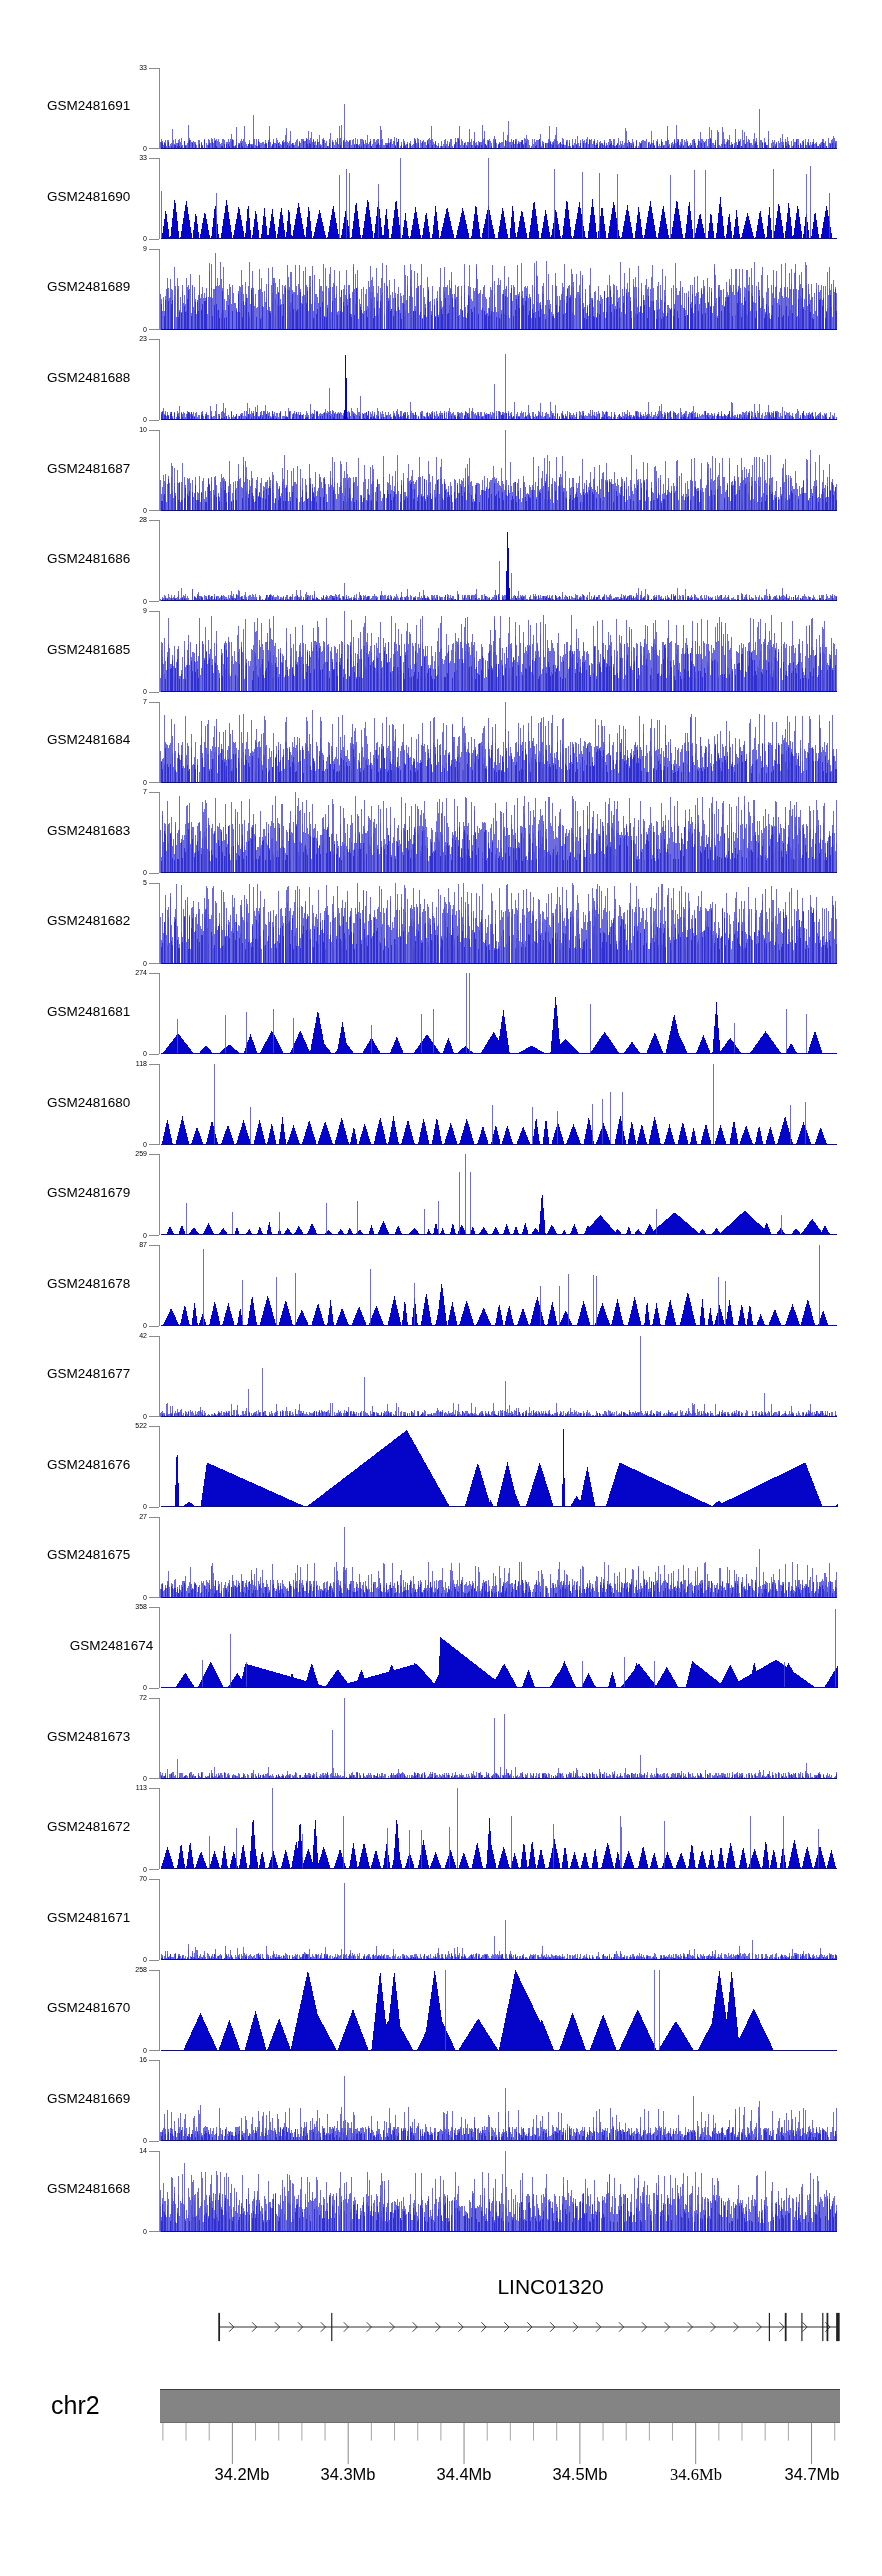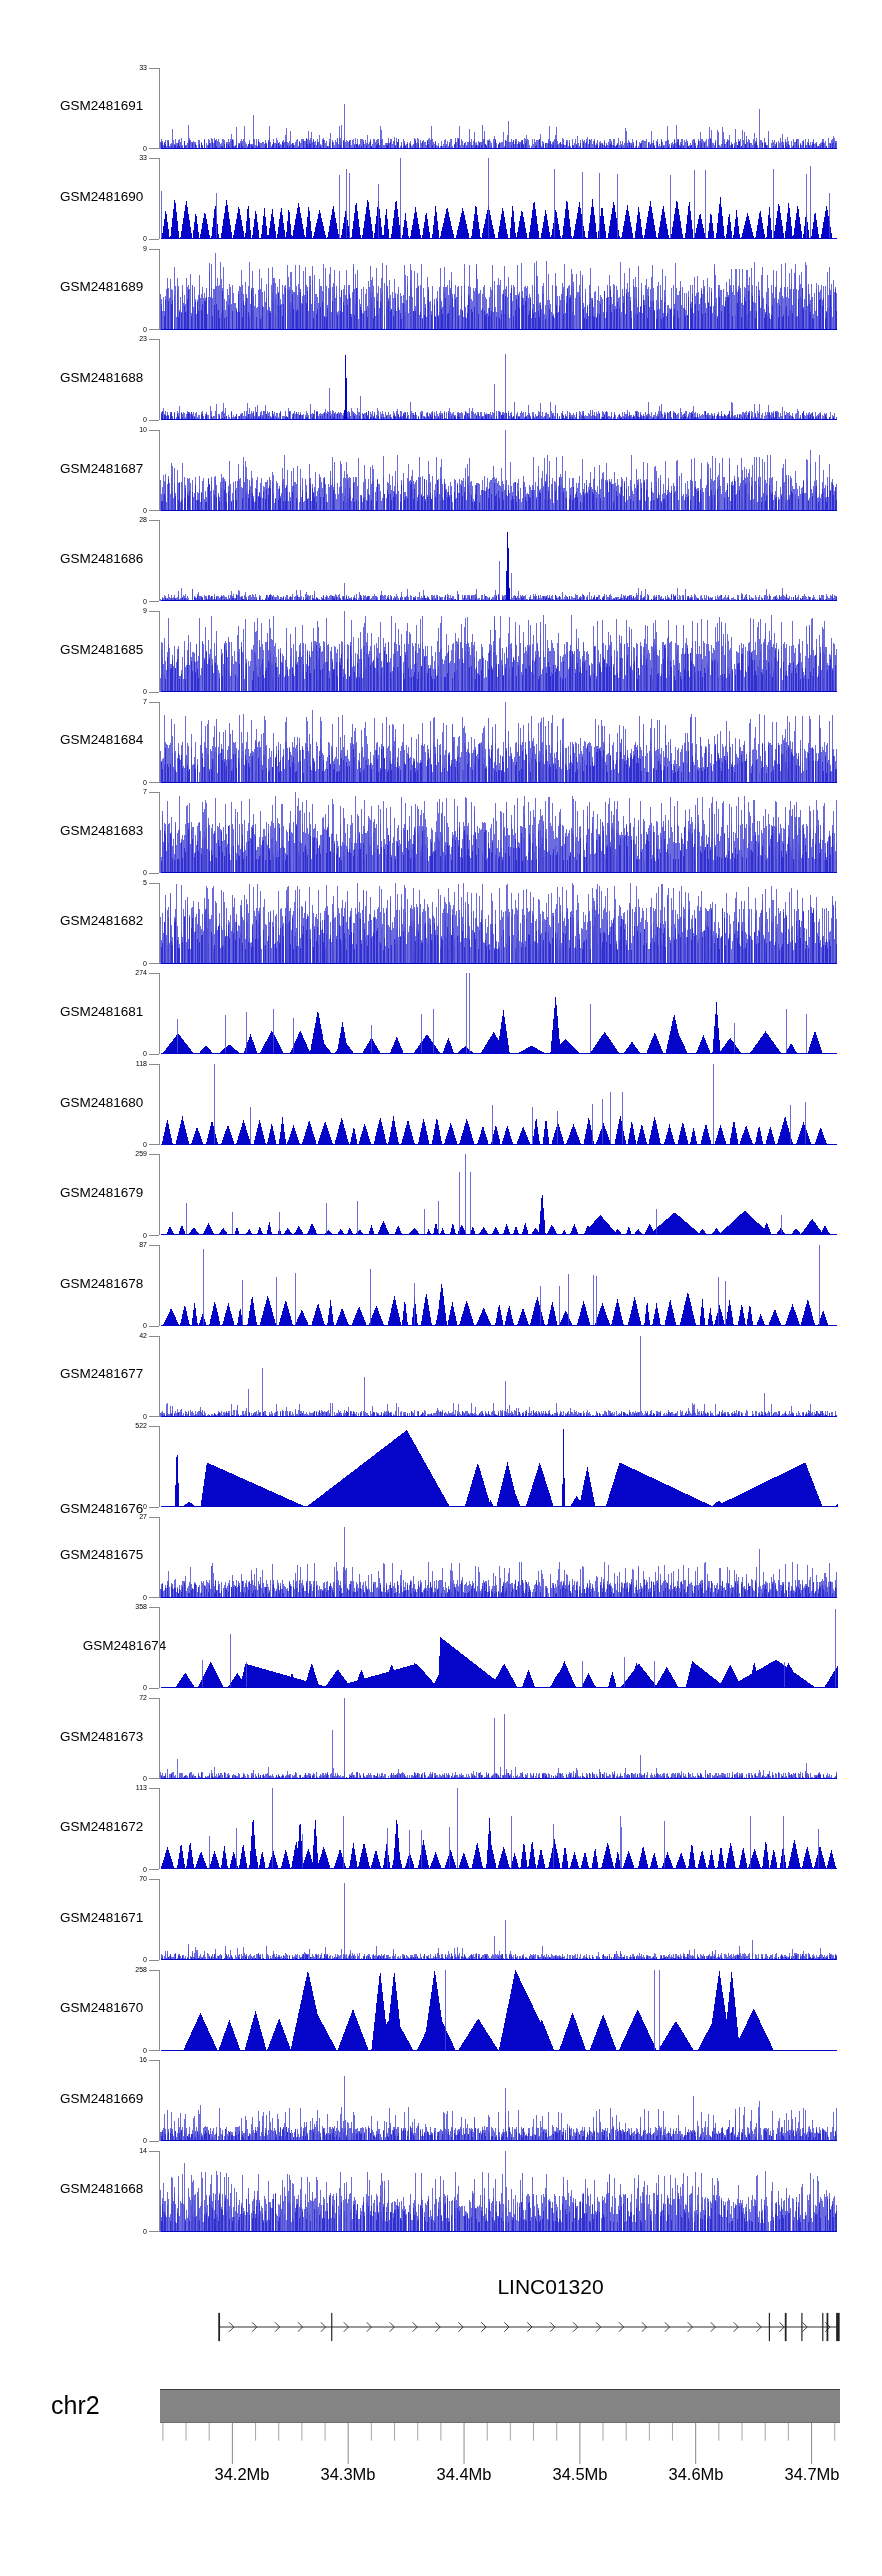--- a/index.html
+++ b/index.html
@@ -1,19 +1,19 @@
 <!DOCTYPE html>
 <html style="font-size:9.4px"><head>
 <meta charset="utf-8">
 <style>
   * { margin:0; padding:0; box-sizing:border-box; }
   html,body { background:#ffffff; }
   body { font-family:"Liberation Sans", sans-serif; color:#000; }
   #page { position:relative; width:882px; height:2576px; background:#fff; overflow:hidden; }
-  .sample-label { position:absolute; left:60px; width:129px; font-size:13.5px; color:#000; white-space:nowrap; }
+  .sample-label { position:absolute; left:47px; width:129px; font-size:13.5px; color:#000; white-space:nowrap; }
   .ylab { position:absolute; width:53px; text-align:right; font-size:7px; color:#000; line-height:8.2px; }
   .axis-v { position:absolute; width:0.6px; background:#8a8a8a; }
   .axis-t { position:absolute; height:0.6px; background:#8a8a8a; }
   .plot-svg { position:absolute; }
   #gene-title { position:absolute; left:486px; top:2275px; width:129px; text-align:center; font-size:21px; }
   #chrom-label { position:absolute; left:51px; top:2391px; font-size:25px; }
   #ideogram { position:absolute; left:160px; top:2389px; width:680px; height:34px;
               background:#848484; border-top:1.2px solid #3d3d3d; border-bottom:0.6px solid #6e6e6e; }
   .mblab { position:absolute; width:94px; text-align:center; font-size:16.5px; top:2465px; }
   #gene-svg, #ruler-svg { position:absolute; left:0; }
@@ -432,21 +432,21 @@
       <div class="ylab" style="left: 94px; top: 1332px;">42</div>
       <div class="ylab" style="left: 94px; top: 1413px;">0</div>
       <div class="axis-v" style="left: 159px; top: 1336px; height: 81px;"></div>
       <div class="axis-t" style="left: 149px; top: 1336px; width: 10px;"></div>
       <div class="axis-t" style="left: 149px; top: 1416px; width: 10px;"></div>
       <svg width="678" height="81" viewBox="0 0 1153 138" shape-rendering="crispEdges" class="plot-svg" style="left: 160px; top: 1336px;">
         <path d="M0 138V131.8M1 138V129.6M3 138V128.0M4 138V133.4M5 138V130.7M6 138V130.8M7 138V134.3M10 138V133.0M11 138V131.7M12 138V134.7M14 138V132.2M15 138V132.7M17 138V131.4M18 138V132.0M19 138V132.2M20 138V133.4M21 138V127.7M23 138V132.7M24 138V131.9M25 138V127.6M27 138V131.0M28 138V130.9M30 138V130.6M31 138V129.7M33 138V129.1M34 138V126.9M35 138V130.4M36 138V130.0M38 138V134.1M39 138V130.4M42 138V128.4M43 138V133.2M44 138V129.4M46 138V132.3M47 138V128.2M48 138V129.1M51 138V126.9M53 138V130.3M55 138V128.5M56 138V131.9M57 138V134.0M59 138V134.7M60 138V128.0M61 138V133.6M62 138V129.9M64 138V134.5M65 138V127.3M66 138V128.5M68 138V126.7M70 138V130.2M71 138V126.7M72 138V133.5M73 138V134.4M74 138V128.1M75 138V133.9M77 138V130.8M80 138V134.9M82 138V132.6M83 138V133.8M84 138V135.1M86 138V133.0M89 138V132.2M90 138V134.2M91 138V131.4M92 138V131.2M93 138V133.6M94 138V135.1M96 138V134.2M97 138V132.4M98 138V131.8M99 138V128.1M100 138V131.1M101 138V128.7M102 138V131.9M104 138V127.6M105 138V134.0M107 138V129.6M108 138V134.1M109 138V129.9M110 138V131.7M112 138V129.6M113 138V128.6M114 138V131.8M115 138V127.0M116 138V131.1M117 138V134.4M118 138V128.1M120 138V133.2M121 138V130.1M122 138V134.4M123 138V134.7M125 138V126.8M126 138V126.8M129 138V126.8M130 138V134.6M131 138V128.3M132 138V134.7M133 138V133.2M136 138V134.1M137 138V134.2M139 138V128.6M141 138V128.3M142 138V135.2M143 138V133.5M144 138V128.4M146 138V134.7M147 138V131.1M150 138V127.6M151 138V130.1M152 138V131.3M155 138V130.9M156 138V133.8M158 138V132.4M159 138V131.0M160 138V129.8M161 138V132.9M162 138V129.8M164 138V128.2M165 138V133.6M166 138V126.7M168 138V130.0M169 138V130.6M170 138V130.2M174 138V131.5M175 138V129.9M176 138V129.9M177 138V127.6M178 138V133.9M179 138V127.1M180 138V133.8M185 138V135.1M186 138V128.7M188 138V132.8M189 138V128.6M190 138V135.2M191 138V131.7M194 138V132.0M195 138V133.8M196 138V129.1M197 138V129.4M198 138V129.8M199 138V127.5M204 138V128.8M205 138V127.0M207 138V126.7M208 138V129.7M209 138V128.6M212 138V128.4M216 138V127.4M217 138V135.1M219 138V127.7M220 138V131.9M222 138V128.1M223 138V134.7M225 138V130.3M226 138V133.4M229 138V128.4M230 138V128.1M232 138V132.5M233 138V133.0M235 138V126.7M236 138V134.1M237 138V132.9M238 138V133.4M239 138V128.2M240 138V127.0M241 138V130.6M242 138V131.3M244 138V128.1M245 138V133.4M247 138V132.2M249 138V130.2M250 138V133.1M252 138V134.7M253 138V130.2M255 138V130.4M257 138V130.8M259 138V131.6M260 138V129.9M261 138V132.1M262 138V128.0M263 138V128.2M265 138V127.0M266 138V129.9M267 138V133.8M269 138V128.7M270 138V126.9M271 138V127.2M273 138V131.7M274 138V126.8M275 138V127.2M276 138V130.1M278 138V129.0M280 138V127.3M281 138V130.0M282 138V129.3M283 138V129.5M285 138V128.3M286 138V126.7M287 138V134.6M288 138V131.4M290 138V126.7M296 138V129.1M298 138V135.1M299 138V130.9M301 138V134.8M302 138V131.6M303 138V133.2M304 138V129.6M305 138V131.2M307 138V127.5M308 138V131.5M309 138V135.1M311 138V131.0M314 138V134.1M315 138V131.1M316 138V127.1M317 138V127.1M318 138V128.7M319 138V128.7M320 138V131.9M323 138V127.7M324 138V128.9M325 138V127.1M327 138V132.9M328 138V127.6M329 138V130.1M330 138V132.5M331 138V130.3M332 138V132.5M334 138V129.8M337 138V131.3M340 138V131.0M341 138V130.2M342 138V127.9M345 138V127.1M348 138V133.3M349 138V130.3M350 138V131.8M353 138V131.3M354 138V135.0M355 138V134.9M358 138V127.7M359 138V132.7M361 138V132.9M362 138V129.8M363 138V129.0M364 138V129.2M365 138V130.8M367 138V130.3M369 138V133.7M370 138V132.0M371 138V130.5M372 138V135.0M373 138V134.6M375 138V134.9M376 138V131.9M377 138V129.9M379 138V135.2M380 138V131.0M381 138V127.4M382 138V133.7M383 138V129.3M384 138V127.6M385 138V134.3M386 138V133.0M387 138V134.2M388 138V127.4M389 138V129.1M390 138V132.0M391 138V131.4M392 138V130.0M393 138V135.1M394 138V130.1M396 138V132.6M399 138V134.8M401 138V128.1M402 138V133.4M405 138V134.3M409 138V129.9M410 138V128.6M414 138V129.4M415 138V134.2M416 138V129.2M417 138V129.4M418 138V134.1M420 138V131.6M421 138V133.2M424 138V130.8M427 138V128.0M428 138V128.3M429 138V129.2M430 138V134.4M431 138V132.0M433 138V126.7M437 138V128.2M439 138V130.0M440 138V127.8M442 138V133.8M444 138V133.7M445 138V132.7M446 138V130.2M447 138V130.5M448 138V131.5M449 138V126.8M450 138V134.1M451 138V128.4M455 138V133.6M456 138V134.5M457 138V132.3M458 138V132.2M459 138V133.4M461 138V133.0M462 138V131.9M463 138V134.4M465 138V131.2M467 138V130.6M469 138V132.0M470 138V128.3M471 138V128.5M473 138V126.9M475 138V130.0M476 138V128.3M477 138V129.8M478 138V130.2M480 138V130.1M481 138V126.8M483 138V133.1M484 138V131.0M486 138V129.5M487 138V132.0M488 138V132.3M489 138V134.3M490 138V128.6M492 138V132.6M493 138V130.9M494 138V131.0M495 138V131.4M496 138V134.1M497 138V129.2M498 138V135.1M499 138V134.2M500 138V133.9M501 138V133.5M503 138V126.9M505 138V127.2M506 138V133.3M507 138V133.1M508 138V134.0M510 138V129.6M511 138V132.1M513 138V134.5M514 138V127.9M515 138V127.8M516 138V129.0M517 138V132.2M518 138V132.0M519 138V128.5M521 138V128.2M522 138V133.9M523 138V128.0M524 138V130.8M525 138V132.7M526 138V134.1M527 138V132.3M528 138V130.4M529 138V131.2M530 138V131.6M531 138V130.5M532 138V133.6M533 138V133.6M534 138V131.2M535 138V134.8M536 138V135.0M537 138V134.9M538 138V133.4M540 138V133.9M541 138V134.3M543 138V132.5M544 138V131.1M545 138V129.4M546 138V127.4M547 138V134.7M548 138V131.8M549 138V128.2M550 138V132.5M553 138V132.1M554 138V127.4M555 138V132.0M556 138V133.8M557 138V132.5M558 138V127.3M559 138V129.1M560 138V134.2M561 138V133.0M562 138V134.4M564 138V128.8M566 138V127.4M567 138V131.5M568 138V128.2M569 138V133.6M570 138V132.9M571 138V134.6M572 138V134.5M573 138V134.8M574 138V135.1M575 138V127.2M576 138V130.5M579 138V133.3M581 138V127.7M582 138V130.7M583 138V126.7M586 138V127.3M587 138V127.3M588 138V127.1M589 138V135.0M590 138V129.1M592 138V135.0M593 138V131.0M594 138V135.1M595 138V130.4M596 138V131.9M597 138V127.0M598 138V134.0M599 138V130.3M600 138V132.4M602 138V132.7M603 138V126.8M605 138V128.4M606 138V133.1M607 138V128.6M608 138V134.6M609 138V130.1M610 138V132.6M611 138V129.4M612 138V129.1M613 138V132.7M616 138V130.6M617 138V130.9M618 138V132.9M619 138V130.2M621 138V133.2M622 138V127.5M623 138V129.8M624 138V126.8M627 138V131.5M628 138V133.8M629 138V131.9M631 138V131.8M632 138V127.3M634 138V135.1M635 138V127.2M636 138V126.9M637 138V131.0M638 138V129.3M639 138V133.0M640 138V131.5M641 138V127.4M642 138V132.6M643 138V127.9M645 138V129.5M646 138V130.8M648 138V133.6M649 138V128.2M650 138V132.6M651 138V131.0M653 138V128.6M654 138V133.7M655 138V130.4M656 138V127.4M657 138V130.5M658 138V132.9M659 138V133.3M660 138V133.6M661 138V127.9M662 138V126.9M663 138V130.8M664 138V132.4M666 138V135.2M667 138V133.5M668 138V132.3M670 138V134.0M671 138V131.8M673 138V130.6M674 138V130.5M675 138V132.1M676 138V130.0M677 138V133.1M679 138V132.8M681 138V131.5M682 138V127.6M683 138V128.7M684 138V134.2M685 138V134.3M687 138V127.3M689 138V134.5M690 138V131.8M691 138V133.4M693 138V130.4M694 138V129.6M695 138V127.8M697 138V133.2M698 138V129.1M700 138V128.9M702 138V129.9M703 138V132.5M705 138V130.5M707 138V128.9M708 138V128.0M710 138V133.5M711 138V133.8M712 138V129.2M713 138V131.5M715 138V131.8M716 138V132.0M717 138V131.1M720 138V128.5M721 138V132.5M723 138V131.8M725 138V130.1M726 138V132.3M727 138V126.9M729 138V131.4M730 138V129.7M733 138V133.4M735 138V134.0M738 138V134.2M741 138V135.1M743 138V127.9M744 138V131.7M745 138V131.2M747 138V130.6M748 138V131.8M750 138V132.4M752 138V133.6M754 138V132.3M755 138V134.4M757 138V127.6M758 138V128.6M759 138V128.7M760 138V133.2M762 138V135.2M763 138V126.6M764 138V134.4M765 138V127.8M766 138V127.1M767 138V133.0M768 138V130.6M769 138V132.4M770 138V130.1M772 138V132.6M773 138V128.9M777 138V127.9M779 138V134.4M780 138V133.2M781 138V134.8M782 138V131.0M784 138V132.8M785 138V130.1M786 138V128.2M788 138V129.6M789 138V129.3M790 138V130.7M791 138V129.4M792 138V131.8M793 138V132.6M795 138V133.3M796 138V133.5M797 138V133.9M798 138V129.8M799 138V126.9M800 138V129.5M802 138V133.7M804 138V129.7M806 138V129.5M807 138V131.5M808 138V132.1M809 138V128.0M810 138V130.8M811 138V130.5M813 138V128.9M814 138V130.2M815 138V130.5M816 138V129.6M820 138V127.1M821 138V132.0M823 138V133.8M824 138V132.8M826 138V127.9M827 138V132.9M828 138V131.1M829 138V131.9M830 138V127.0M832 138V134.7M833 138V132.3M834 138V133.7M835 138V127.3M836 138V135.2M837 138V134.4M838 138V135.1M839 138V130.8M840 138V131.0M841 138V132.4M842 138V133.4M844 138V133.6M845 138V128.5M846 138V132.9M847 138V127.7M849 138V129.1M850 138V129.6M851 138V128.6M852 138V131.3M856 138V132.8M858 138V131.3M861 138V135.1M862 138V131.3M864 138V133.2M865 138V129.8M866 138V126.6M867 138V130.3M868 138V131.5M869 138V130.6M870 138V129.3M872 138V129.8M873 138V132.2M875 138V132.8M877 138V131.9M878 138V133.7M879 138V131.5M881 138V127.5M885 138V126.7M887 138V130.3M888 138V134.5M889 138V127.7M891 138V134.8M893 138V134.1M894 138V132.0M895 138V130.7M896 138V127.5M897 138V132.4M898 138V133.6M899 138V129.1M900 138V128.1M901 138V127.6M902 138V131.3M904 138V132.3M906 138V127.7M907 138V133.6M908 138V126.9M909 138V131.0M910 138V129.7M911 138V131.8M913 138V134.4M914 138V134.9M916 138V129.2M918 138V127.0M920 138V134.6M921 138V128.1M922 138V131.7M924 138V132.5M925 138V127.5M926 138V129.0M927 138V134.2M928 138V131.1M929 138V132.1M930 138V133.5M931 138V131.8M932 138V129.6M933 138V130.5M936 138V128.2M937 138V132.5M939 138V131.1M940 138V131.8M942 138V134.6M947 138V134.2M948 138V133.2M950 138V133.9M951 138V132.2M952 138V128.4M953 138V128.7M955 138V128.8M956 138V133.2M957 138V133.2M958 138V126.9M959 138V131.8M960 138V130.2M961 138V132.9M962 138V132.7M963 138V129.6M966 138V129.6M967 138V132.3M968 138V130.3M969 138V132.2M972 138V131.0M974 138V128.9M975 138V132.9M976 138V133.6M977 138V127.0M978 138V131.8M979 138V134.3M980 138V131.8M981 138V126.8M983 138V132.1M984 138V128.9M985 138V127.4M986 138V134.2M987 138V127.2M989 138V130.3M990 138V133.6M992 138V131.5M997 138V130.4M998 138V126.9M1000 138V127.0M1008 138V134.3M1009 138V128.3M1010 138V132.6M1013 138V127.7M1015 138V127.9M1018 138V130.8M1020 138V133.0M1021 138V129.7M1022 138V134.5M1023 138V127.9M1024 138V132.3M1025 138V129.3M1026 138V132.6M1027 138V133.9M1028 138V130.0M1029 138V132.1M1030 138V129.9M1031 138V130.4M1032 138V133.3M1034 138V130.4M1036 138V127.2M1037 138V129.7M1038 138V131.5M1040 138V128.5M1041 138V132.3M1043 138V135.1M1044 138V131.7M1045 138V132.3M1046 138V129.7M1048 138V130.1M1049 138V128.9M1051 138V133.6M1052 138V134.4M1053 138V128.6M1054 138V127.3M1055 138V130.3M1058 138V135.0M1059 138V132.1M1061 138V132.2M1063 138V130.9M1064 138V130.5M1065 138V128.0M1066 138V132.6M1068 138V134.5M1070 138V132.2M1071 138V128.0M1073 138V132.3M1074 138V133.7M1075 138V130.4M1076 138V133.6M1077 138V130.3M1078 138V131.5M1079 138V133.6M1083 138V135.0M1084 138V130.9M1085 138V134.8M1086 138V128.4M1089 138V131.9M1090 138V134.0M1094 138V129.7M1095 138V131.7M1096 138V129.7M1098 138V132.8M1099 138V134.9M1100 138V131.3M1101 138V129.2M1102 138V133.3M1103 138V130.7M1104 138V126.9M1105 138V127.5M1106 138V133.6M1107 138V129.5M1108 138V127.7M1109 138V131.0M1110 138V128.7M1112 138V134.0M1114 138V129.7M1115 138V133.1M1116 138V133.6M1117 138V128.5M1118 138V128.3M1119 138V127.3M1120 138V133.3M1121 138V131.1M1122 138V133.6M1123 138V132.4M1124 138V130.4M1125 138V127.7M1126 138V128.6M1127 138V128.2M1128 138V127.0M1129 138V131.6M1131 138V133.8M1132 138V127.8M1133 138V132.8M1134 138V133.9M1135 138V134.5M1137 138V128.2M1139 138V131.0M1140 138V131.7M1143 138V129.7M1144 138V128.7M1149 138V128.0M1150 138V134.9M1152 138V134.4" stroke="#0505C9" stroke-width="1" fill="none"></path>
         <path d="M10 138V115.0M11 138V113.7M17 138V119.8M20 138V118.5M29 138V124.6M36 138V124.2M68 138V120.7M121 138V116.0M131 138V118.0M147 138V122.5M198 138V115.8M214 138V121.0M230 138V124.2M237 138V116.7M290 138V114.9M292 138V114.5M303 138V125.6M313 138V126.2M320 138V121.0M361 138V119.8M386 138V116.1M402 138V113.9M406 138V121.5M471 138V123.0M499 138V114.4M508 138V116.7M530 138V114.0M536 138V120.8M567 138V113.5M579 138V126.1M591 138V123.6M595 138V117.0M606 138V123.1M609 138V122.0M628 138V120.3M674 138V114.6M699 138V122.0M705 138V126.8M836 138V125.5M899 138V122.9M906 138V114.3M908 138V116.9M909 138V115.2M915 138V124.8M926 138V115.3M945 138V115.4M1040 138V115.0M1075 138V118.9M1108 138V116.5M150 138V89.7M173 138V55.2M348 138V69.0M588 138V75.9M818 138V0.0M1028 138V96.6" stroke="#4d4dd4" stroke-width="1.4" fill="none"></path>
         <rect x="0" y="136.6" width="1153" height="1.4" fill="#0505C9"></rect>
       </svg>
-      <div class="sample-label" style="top: 1457px; margin-top: 44px;">GSM2481676</div>
+      <div class="sample-label" style="top: 1457px;">GSM2481676</div>
       <div class="ylab" style="left: 94px; top: 1422px;">522</div>
       <div class="ylab" style="left: 94px; top: 1503px;">0</div>
       <div class="axis-v" style="left: 159px; top: 1426px; height: 81px;"></div>
       <div class="axis-t" style="left: 149px; top: 1426px; width: 10px;"></div>
       <div class="axis-t" style="left: 149px; top: 1507px; width: 10px;"></div>
       <svg width="678" height="81" viewBox="0 0 1153 138" shape-rendering="crispEdges" class="plot-svg" style="left: 160px; top: 1426px;">
         <polygon points="36.2,138 48.7,129.0 61.2,138" fill="#0505C9"></polygon>
         <polygon points="94.1,138 105.4,123.5 116.6,138" fill="#0505C9"></polygon>
         <polygon points="178.4,138 188.8,129.9 199.2,138" fill="#0505C9"></polygon>
         <polygon points="275.1,138 283.1,120.8 291.2,138" fill="#0505C9"></polygon>
@@ -753,17 +753,17 @@
       <line x1="1302.6" y1="0" x2="1302.6" y2="30" stroke="#666666" stroke-width="1"></line>
       <line x1="1342.1" y1="0" x2="1342.1" y2="30" stroke="#666666" stroke-width="1"></line>
       <line x1="1381.6" y1="0" x2="1381.6" y2="70" stroke="#333333" stroke-width="1"></line>
       <line x1="1421.1" y1="0" x2="1421.1" y2="30" stroke="#666666" stroke-width="1"></line>
     </svg>
   <div id="mb-labels">
       <div class="mblab" style="left: 195px;">34.2Mb</div>
       <div class="mblab" style="left: 301px;">34.3Mb</div>
       <div class="mblab" style="left: 417px;">34.4Mb</div>
       <div class="mblab" style="left: 533px;">34.5Mb</div>
-      <div class="mblab" style="left: 649px;">34.6Mb</div>
+      <div class="mblab" style="left: 649px; font-family: Liberation Serif, serif;">34.6Mb</div>
       <div class="mblab" style="left: 765px;">34.7Mb</div>
     </div>
 </div>
 
 
 </body></html>

